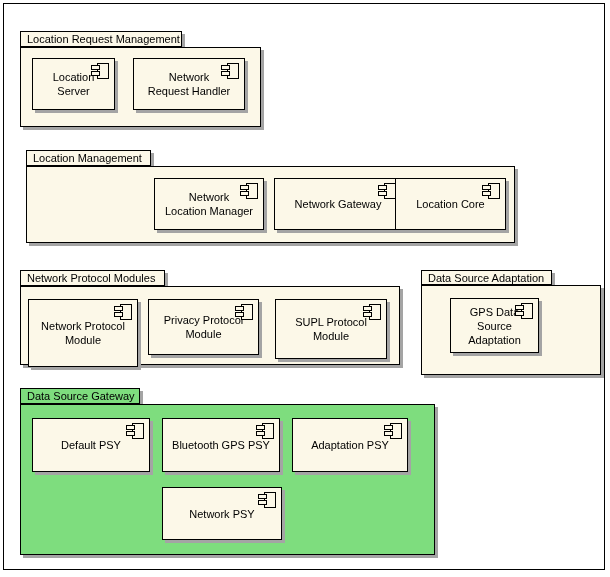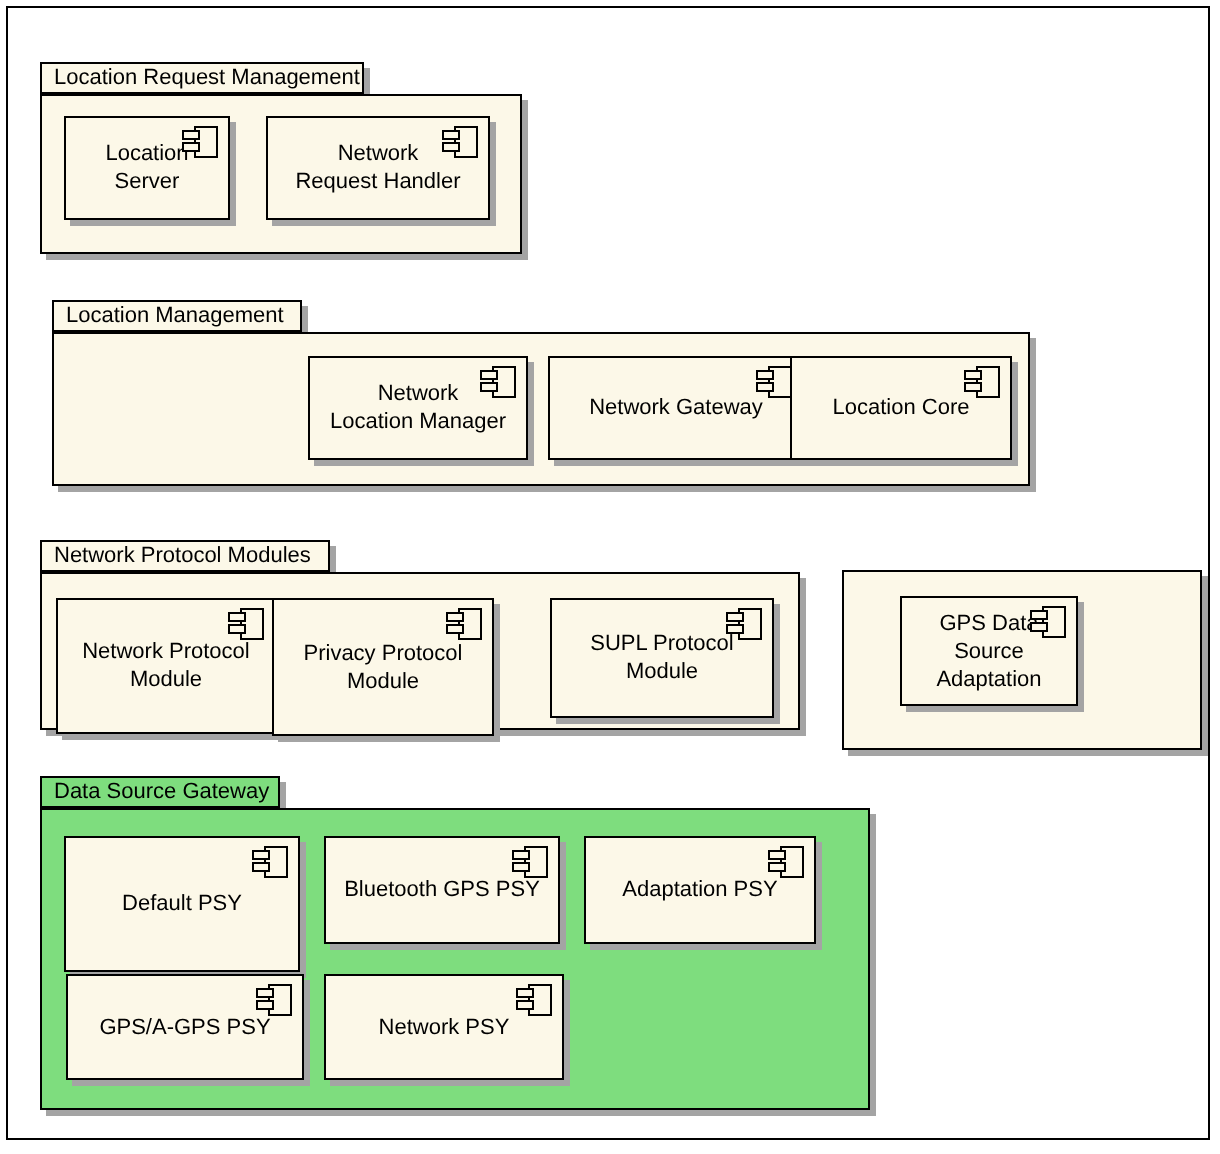--- a/index.html
+++ b/index.html
@@ -149,57 +149,60 @@
 
   <div class="comp" style="left:28px;top:299px;width:110px;height:68px">
     <svg class="cicon" width="18" height="16" viewBox="0 0 18 16">
         <rect x="6.5" y="0.5" width="11" height="15"></rect>
         <rect x="0.5" y="2.5" width="8" height="4"></rect>
         <rect x="0.5" y="8.5" width="8" height="4"></rect>
       </svg>
     <span class="l">Network Protocol</span>
     <span class="l">Module</span>
   </div>
-  <div class="comp" style="left:136px;top:299px;width:111px;height:69px">
+  <div class="comp" style="left:148px;top:299px;width:111px;height:56px">
     <svg class="cicon" width="18" height="16" viewBox="0 0 18 16">
         <rect x="6.5" y="0.5" width="11" height="15"></rect>
         <rect x="0.5" y="2.5" width="8" height="4"></rect>
         <rect x="0.5" y="8.5" width="8" height="4"></rect>
       </svg>
     <span class="l">Privacy Protocol</span>
     <span class="l">Module</span>
   </div>
   <div class="comp" style="left:275px;top:299px;width:112px;height:60px">
     <svg class="cicon" width="18" height="16" viewBox="0 0 18 16">
         <rect x="6.5" y="0.5" width="11" height="15"></rect>
         <rect x="0.5" y="2.5" width="8" height="4"></rect>
         <rect x="0.5" y="8.5" width="8" height="4"></rect>
       </svg>
     <span class="l">SUPL Protocol</span>
     <span class="l">Module</span>
   </div>
 
+  <div class="tab" style="left:421px;top:270px;width:131px;height:15px">
+    <span>Data Source Adaptation</span>
+  </div>
   <div class="pkg-body" style="left:421px;top:285px;width:180px;height:90px"></div>
 
   <div class="comp" style="left:450px;top:298px;width:89px;height:55px">
     <svg class="cicon" width="18" height="16" viewBox="0 0 18 16">
         <rect x="6.5" y="0.5" width="11" height="15"></rect>
         <rect x="0.5" y="2.5" width="8" height="4"></rect>
         <rect x="0.5" y="8.5" width="8" height="4"></rect>
       </svg>
     <span class="l">GPS Data Source</span>
     <span class="l">Adaptation</span>
   </div>
 
   <div class="tab green" style="left:20px;top:388px;width:120px;height:16px">
     <span>Data Source Gateway</span>
   </div>
   <div class="pkg-body green" style="left:20px;top:404px;width:415px;height:151px"></div>
 
-  <div class="comp" style="left:32px;top:418px;width:118px;height:68px">
+  <div class="comp" style="left:32px;top:418px;width:118px;height:54px">
     <svg class="cicon" width="18" height="16" viewBox="0 0 18 16">
         <rect x="6.5" y="0.5" width="11" height="15"></rect>
         <rect x="0.5" y="2.5" width="8" height="4"></rect>
         <rect x="0.5" y="8.5" width="8" height="4"></rect>
       </svg>
     <span class="l">Default PSY</span>
     <span class="l"></span>
   </div>
   <div class="comp" style="left:162px;top:418px;width:118px;height:54px">
     <svg class="cicon" width="18" height="16" viewBox="0 0 18 16">
@@ -212,29 +215,20 @@
   </div>
   <div class="comp" style="left:292px;top:418px;width:116px;height:54px">
     <svg class="cicon" width="18" height="16" viewBox="0 0 18 16">
         <rect x="6.5" y="0.5" width="11" height="15"></rect>
         <rect x="0.5" y="2.5" width="8" height="4"></rect>
         <rect x="0.5" y="8.5" width="8" height="4"></rect>
       </svg>
     <span class="l">Adaptation PSY</span>
     <span class="l"></span>
   </div>
-  <div class="comp" style="left:33px;top:487px;width:119px;height:53px">
-    <svg class="cicon" width="18" height="16" viewBox="0 0 18 16">
-        <rect x="6.5" y="0.5" width="11" height="15"></rect>
-        <rect x="0.5" y="2.5" width="8" height="4"></rect>
-        <rect x="0.5" y="8.5" width="8" height="4"></rect>
-      </svg>
-    <span class="l">GPS/A-GPS PSY</span>
-    <span class="l"></span>
-  </div>
   <div class="comp" style="left:162px;top:487px;width:120px;height:53px">
     <svg class="cicon" width="18" height="16" viewBox="0 0 18 16">
         <rect x="6.5" y="0.5" width="11" height="15"></rect>
         <rect x="0.5" y="2.5" width="8" height="4"></rect>
         <rect x="0.5" y="8.5" width="8" height="4"></rect>
       </svg>
     <span class="l">Network PSY</span>
     <span class="l"></span>
   </div>
 </div>

